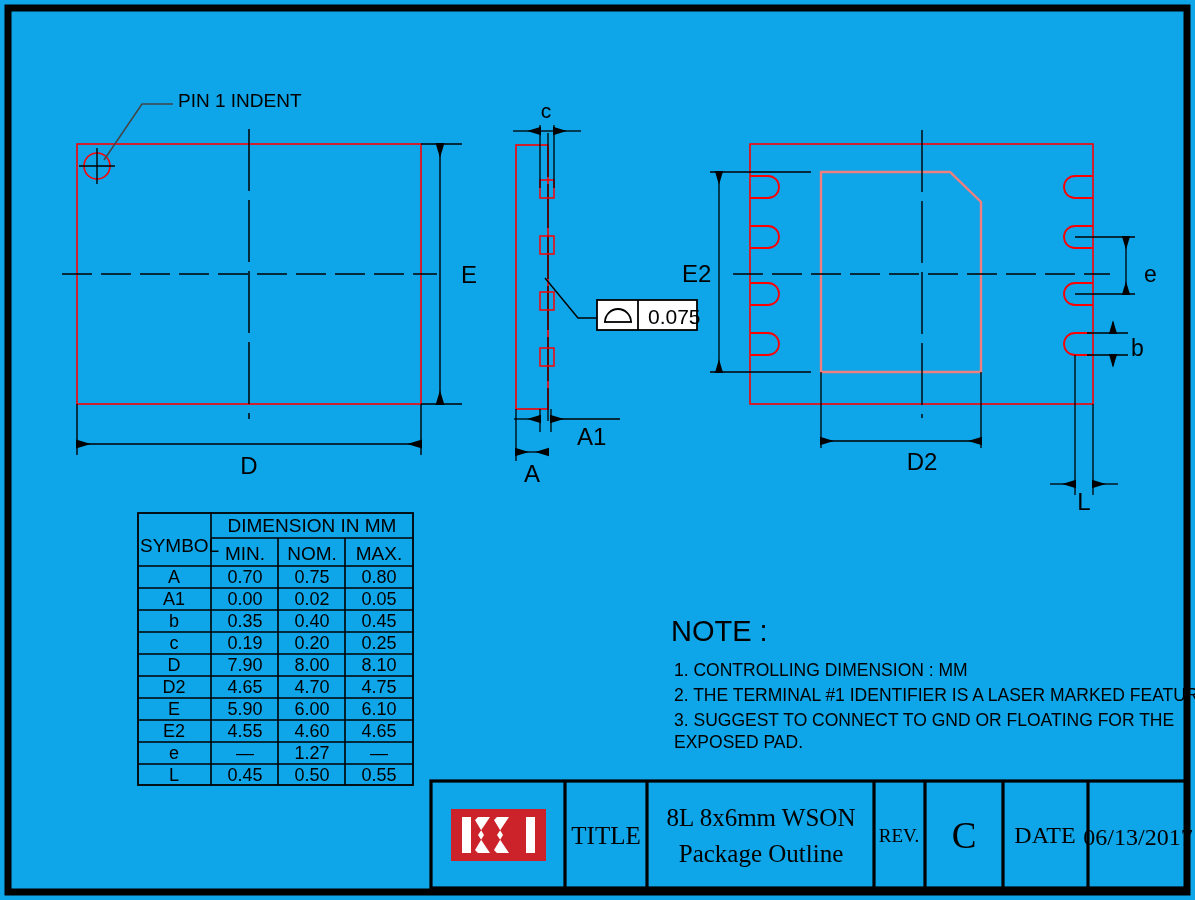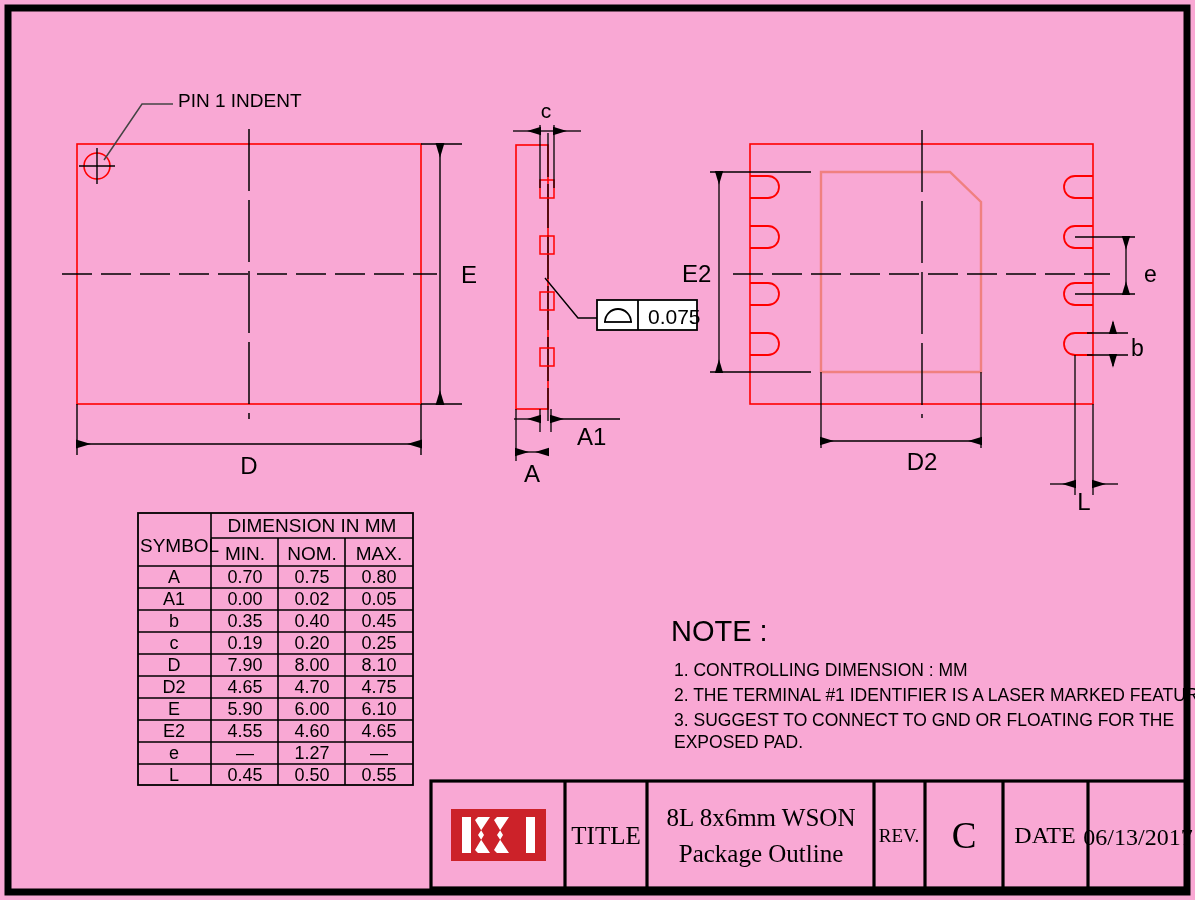--- a/index.html
+++ b/index.html
@@ -10,21 +10,21 @@
   body {
     width: 1195px;
     height: 900px;
     font-family: "Liberation Sans", sans-serif;
     overflow: hidden;
   }
   #sheet {
     position: relative;
     width: 1195px;
     height: 900px;
-    background: #f9a8d4;
+    background: #0ea5e9;
   }
   #drawing-svg {
     position: absolute;
     left: 0;
     top: 0;
   }
   .dwg-text {
     font-family: "Liberation Sans", sans-serif;
     fill: #000000;
   }

